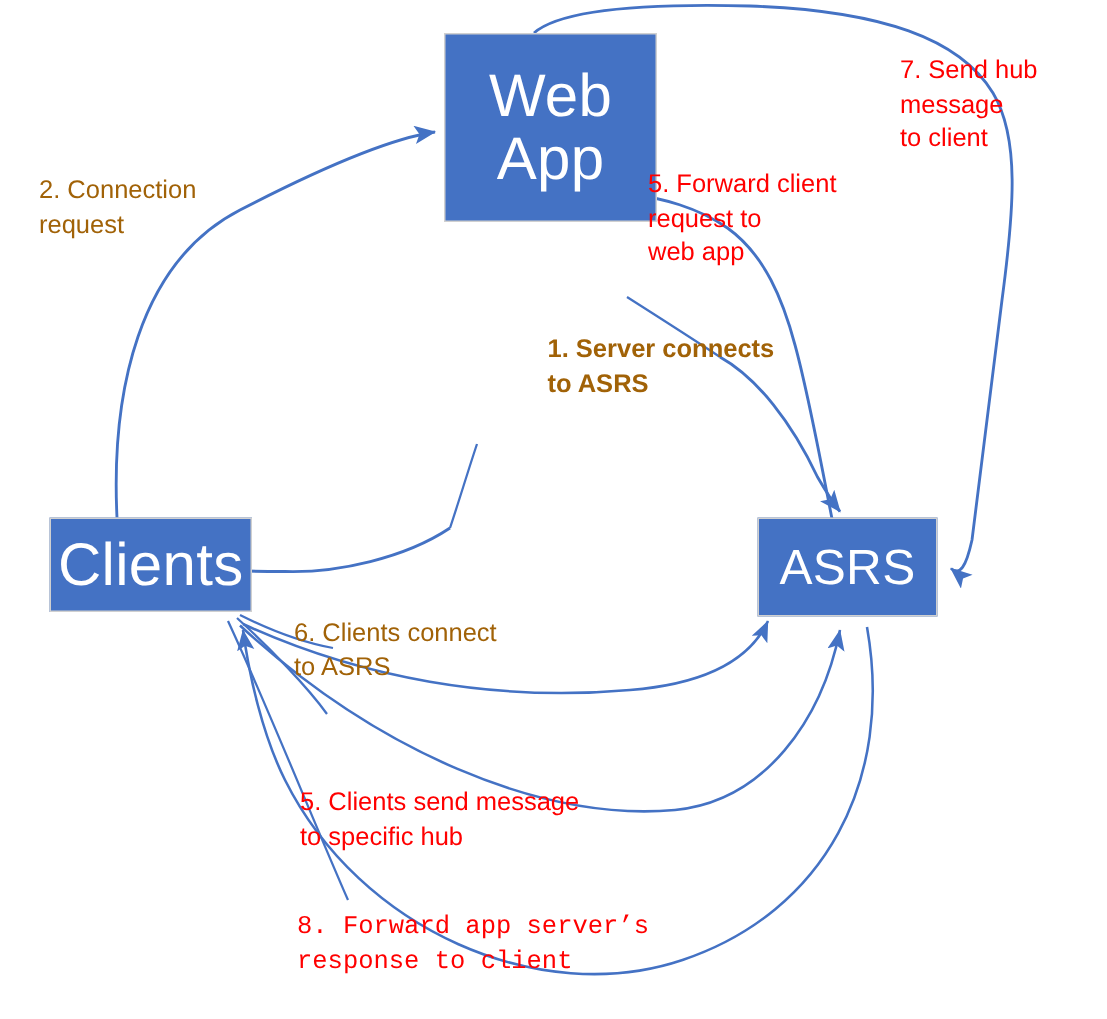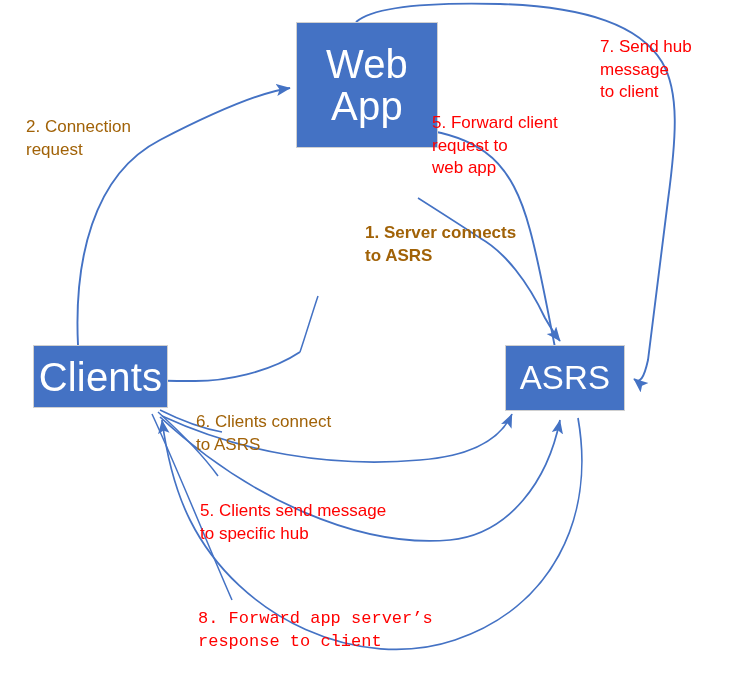--- a/index.html
+++ b/index.html
@@ -72,21 +72,21 @@
     line-height: 1.33;
     white-space: pre-line;
   }
   .label-blue { color: #a16207; }
   .label-red  { color: #FF0000; }
 
   #label-1 { left: 365px; top: 222px; width: 195px; font-weight: bold; }
   #label-2 { left: 26px;  top: 116px; width: 180px; }
   #label-3 { left: 240px; top: 300px; width: 170px; }
   #label-4 { left: 196px; top: 411px; width: 190px; }
-  #label-5 { left: 200px; top: 500px; width: 245px; }
+  #label-5 { left: 200px; top: 524px; width: 245px; }
   #label-6 { left: 432px; top: 112px; width: 180px; }
   #label-7 { left: 600px; top: 36px;  width: 130px; }
   #label-8 { left: 198px; top: 608px; width: 255px; font-family: Liberation Mono, monospace; }
 </style>
 </head>
 <body>
 
 <div id="diagram-root">
 
   <svg id="arrow-layer" viewBox="0 0 738 679" width="738" height="679" xmlns="http://www.w3.org/2000/svg">

